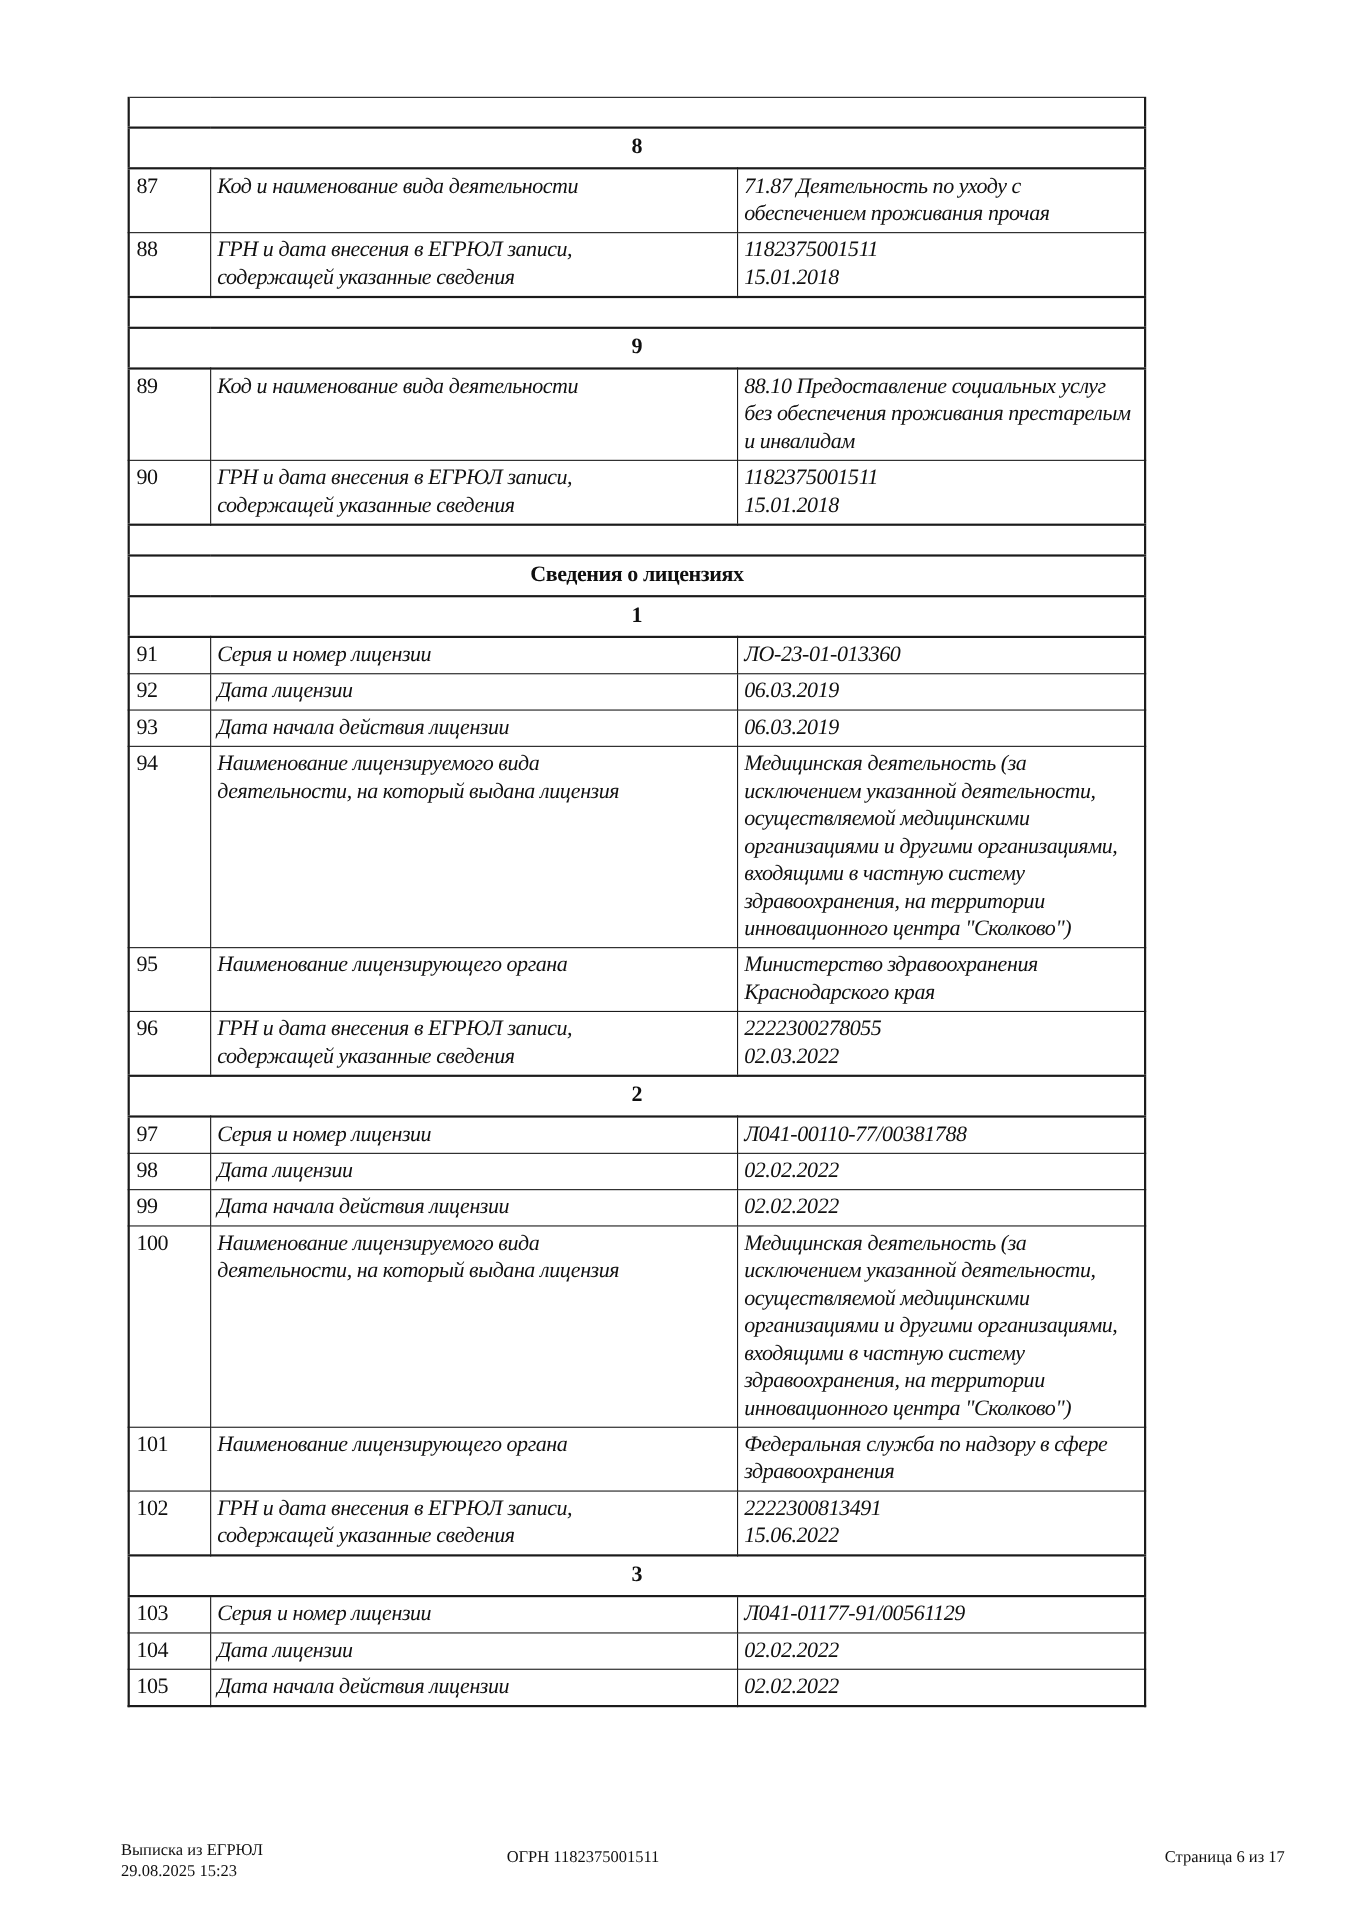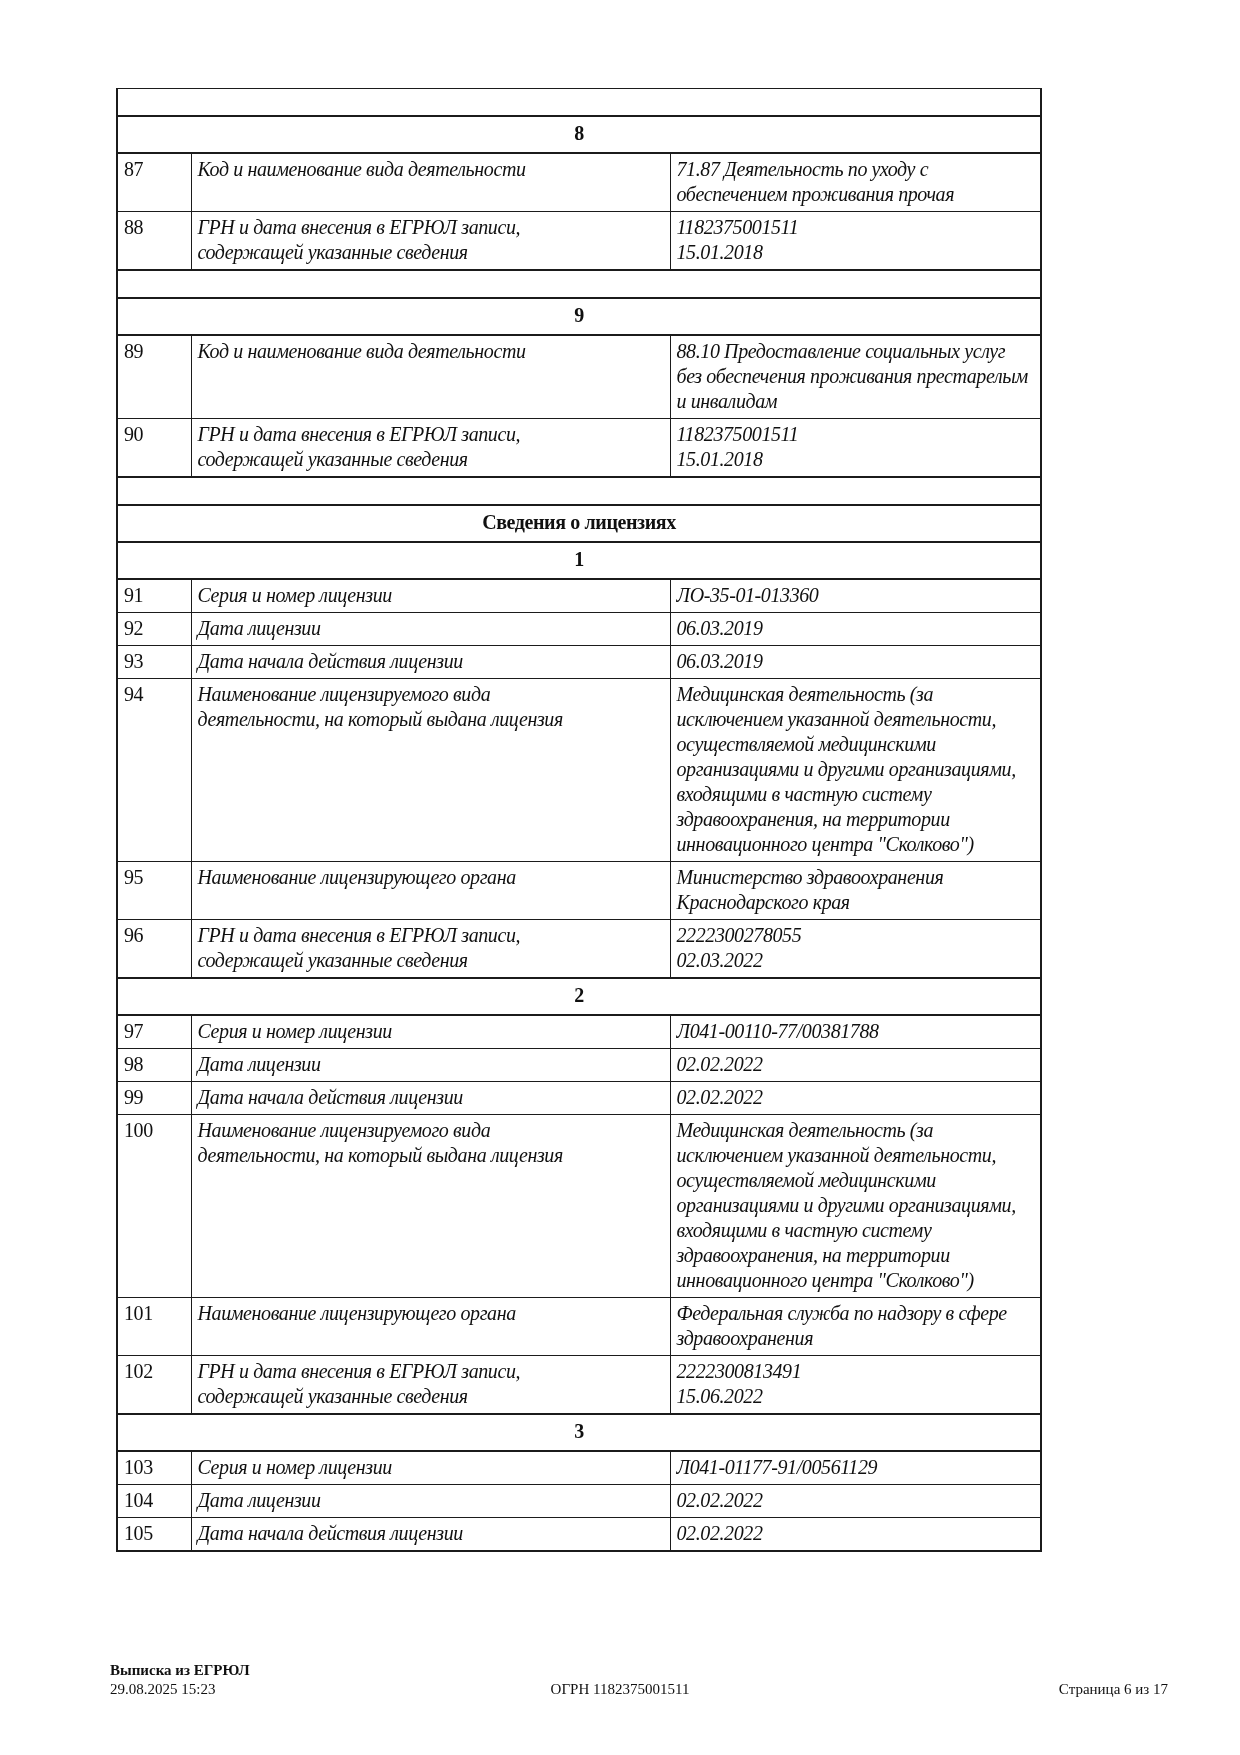--- a/index.html
+++ b/index.html
@@ -44,22 +44,22 @@
     border-top: 2px solid #1b1b1b;
     border-bottom: 2px solid #1b1b1b;
     font-weight: 700;
     text-align: center;
     padding: 4px 0 6px 0;
   }
   td.num { padding-left: 2px; padding-right: 2px; }
   td.lbl, td.val { white-space: pre-line; font-style: italic; }
   .footer { position: absolute; left: 0; top: 0; width: 1240px; font-size: 15px; line-height: 19px; }
   .f-left  { position: absolute; left: 110px; top: 1661px; }
-  .f-title { font-weight: 700; }
-  .f-center{ position: absolute; left: 0; top: 1680px; width: 1240px; text-align: center; }
+  .f-title { font-weight: 400; margin-top: 12px; }
+  .f-center{ position: absolute; left: 0; top: 1680px; width: 1060px; text-align: center; }
   .f-right { position: absolute; right: 72px; top: 1680px; text-align: center; }
 </style>
 </head>
 <body>
 
 <div class="sheet">
 
   <table class="doc">
     <colgroup>
       <col style="width:74px">
@@ -117,21 +117,21 @@
       <tr class="hr">
           <td colspan="3">Сведения о лицензиях</td>
         </tr>
       <tr class="hr">
           <td colspan="3">1</td>
         </tr>
 
       <tr>
         <td class="num">91</td>
         <td class="lbl">Серия и номер лицензии</td>
-        <td class="val">ЛО-35-01-013360</td>
+        <td class="val">ЛО-23-01-013360</td>
       </tr>
       <tr>
         <td class="num">92</td>
         <td class="lbl">Дата лицензии</td>
         <td class="val">06.03.2019</td>
       </tr>
       <tr>
         <td class="num">93</td>
         <td class="lbl">Дата начала действия лицензии</td>
         <td class="val">06.03.2019</td>

